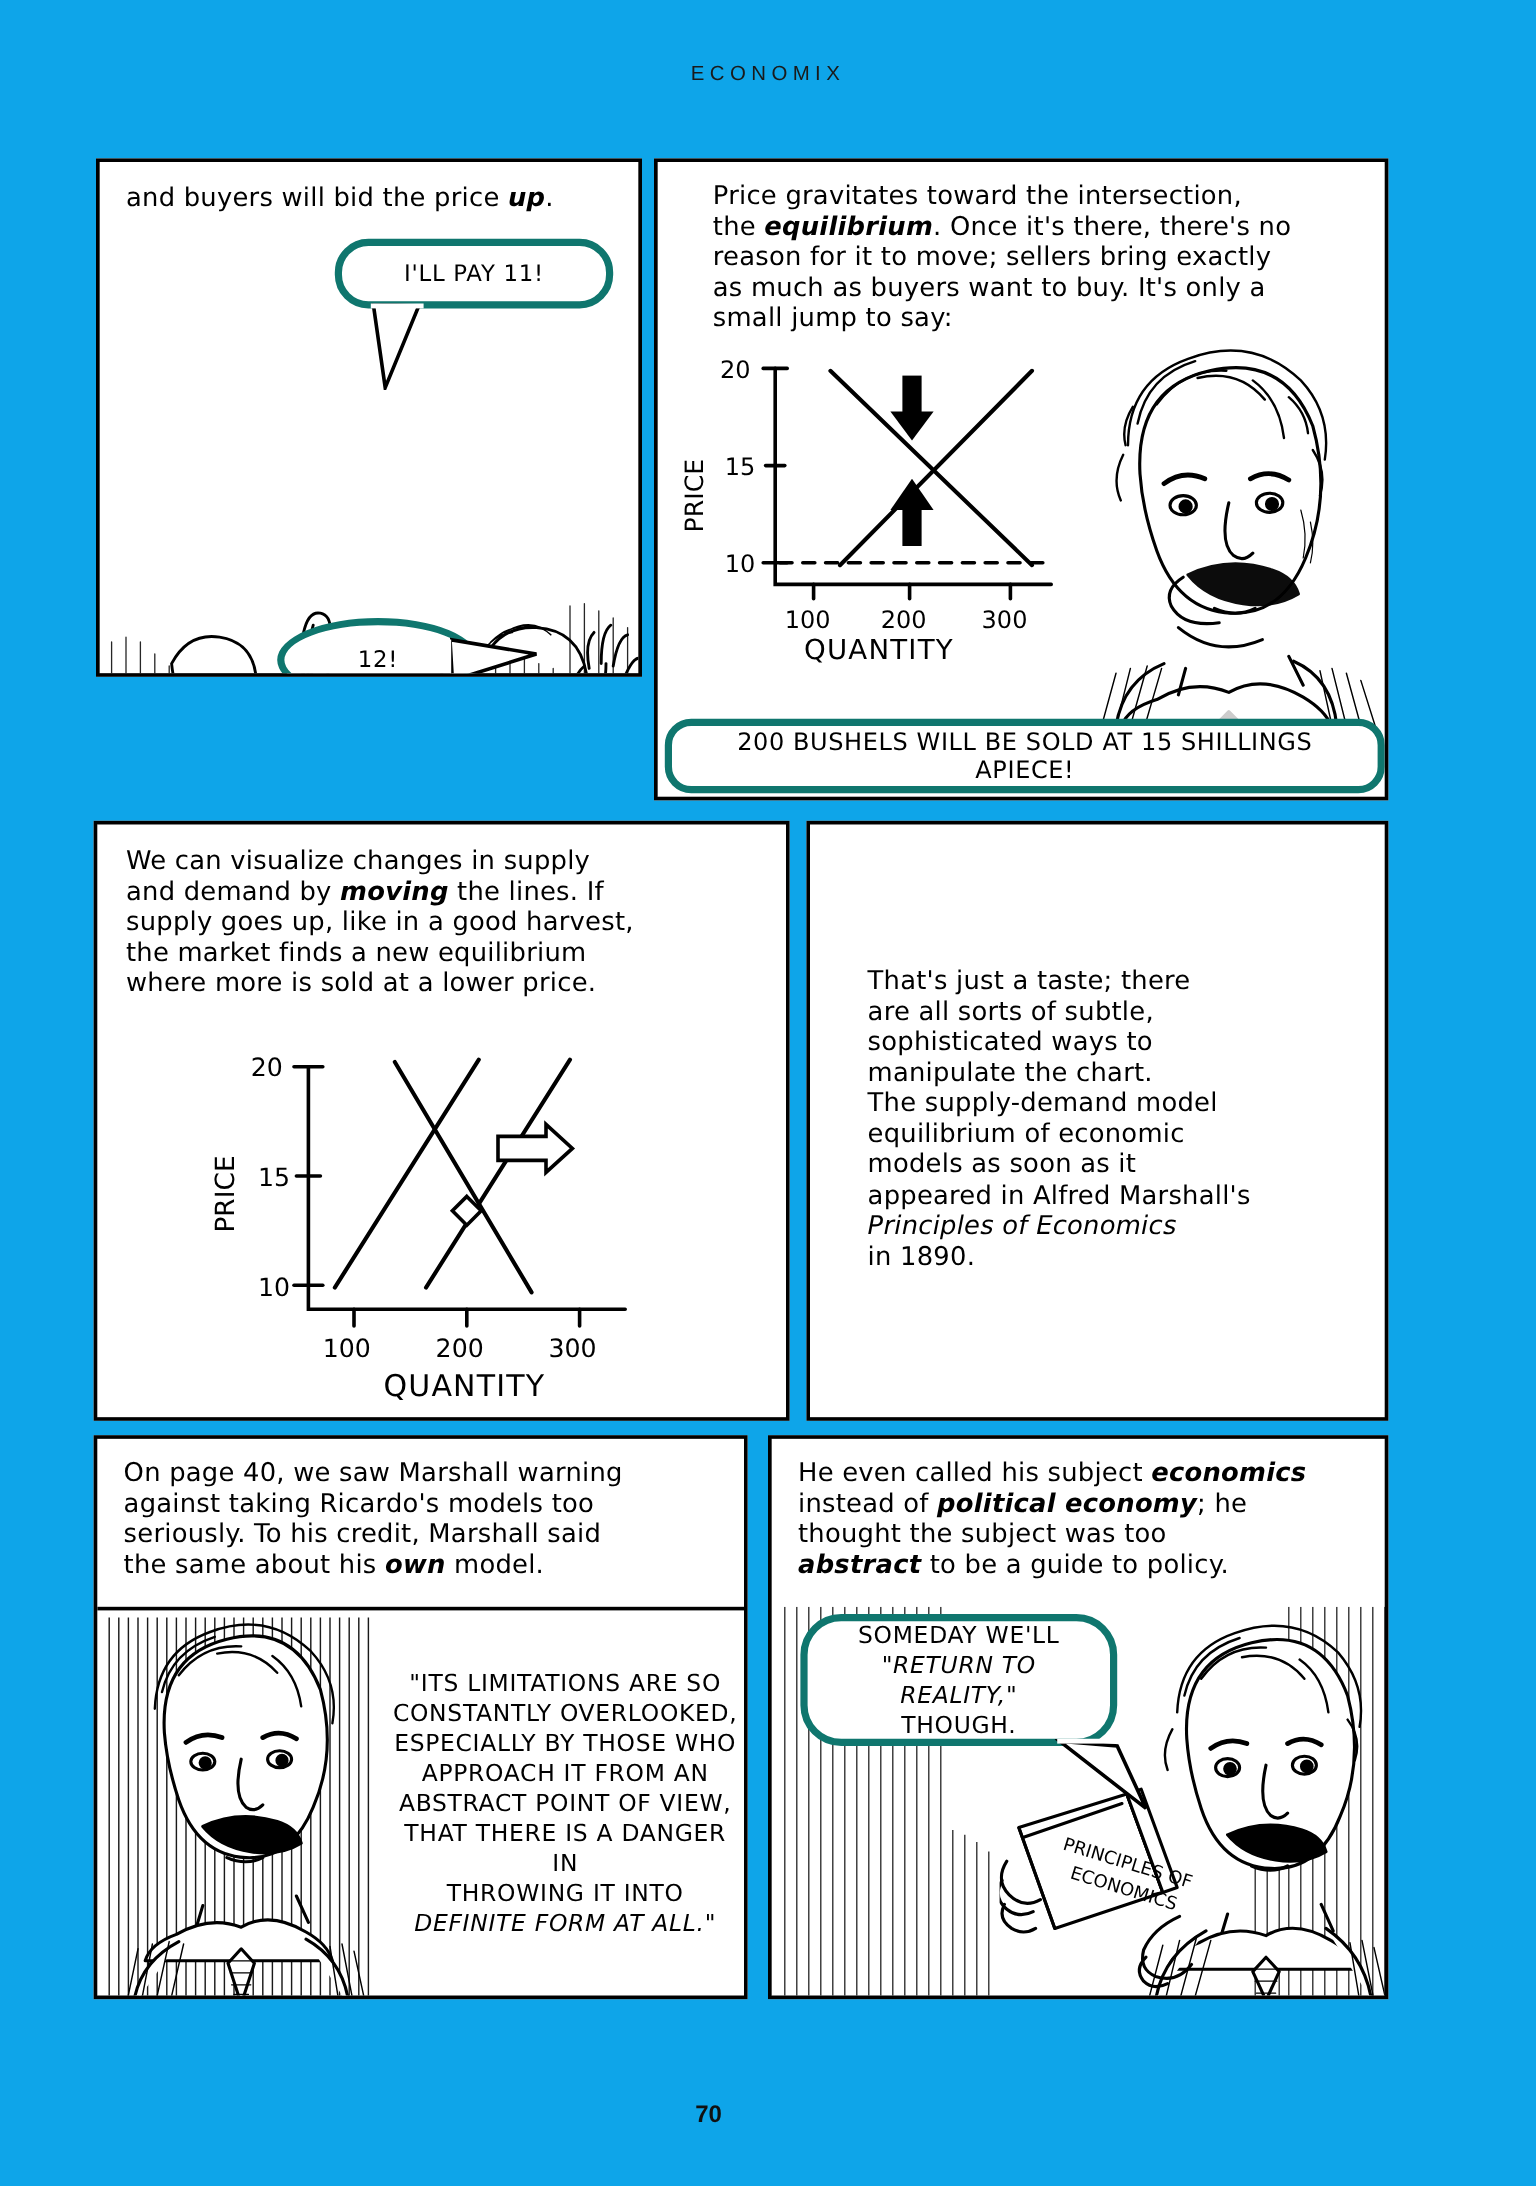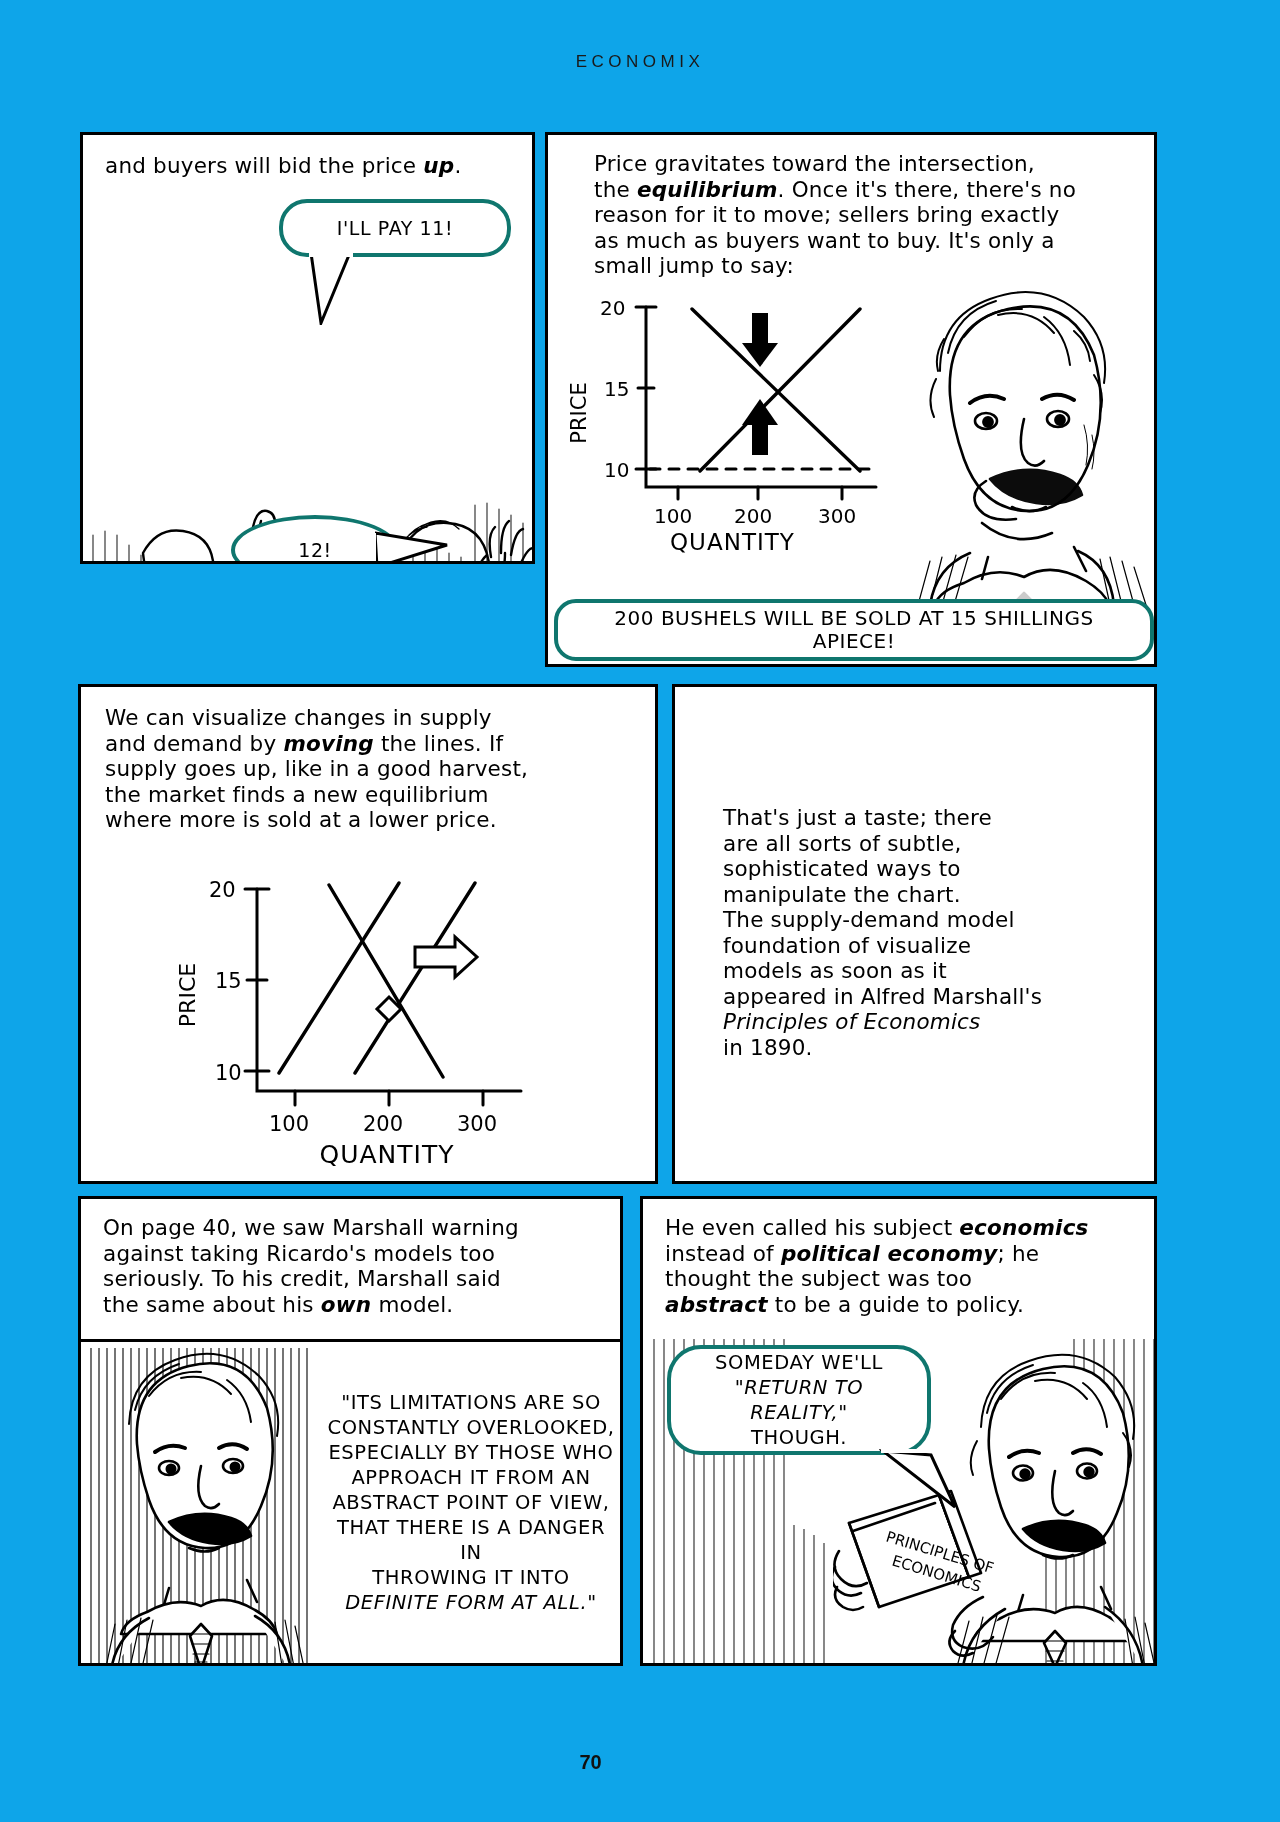--- a/index.html
+++ b/index.html
@@ -82,21 +82,21 @@
     letter-spacing: .6px;
     color: #000;
     text-align: center;
   }
   .caps i { font-style: italic; }
 
   
   .balloon {
     position: absolute;
     background: #fff;
-    border: 4px solid #0f766e;
+    border: 6px solid #0f766e;
     border-radius: 26px;
     box-sizing: border-box;
     display: flex;
     align-items: center;
     justify-content: center;
     padding: 6px 14px;
   }
 
   
   .chart { position: absolute; }
@@ -356,21 +356,21 @@
     </div>
   </div>
 
   <div class="panel" style="left:672px; top:684px; width:485px; height:500px;">
     <div class="narr" style="position:absolute; left:48px; top:118px; width:420px;">
       <div><span>That's just a taste; there</span></div>
       <div><span>are all sorts of subtle,</span></div>
       <div><span>sophisticated ways to</span></div>
       <div><span>manipulate the chart.</span></div>
       <div><span>The supply-demand model</span></div>
-      <div><span>foundation of visualize</span></div>
+      <div><span>equilibrium of economic</span></div>
       <div><span>models as soon as it</span></div>
       <div><span>appeared in Alfred Marshall's</span></div>
       <div><i>Principles of Economics</i></div>
       <div><span>in 1890.</span></div>
     </div>
   </div>
 
   <div class="panel" style="left:78px; top:1196px; width:545px; height:470px;">
 
     <div class="narr" style="position:absolute; left:22px; top:16px; width:510px;">

